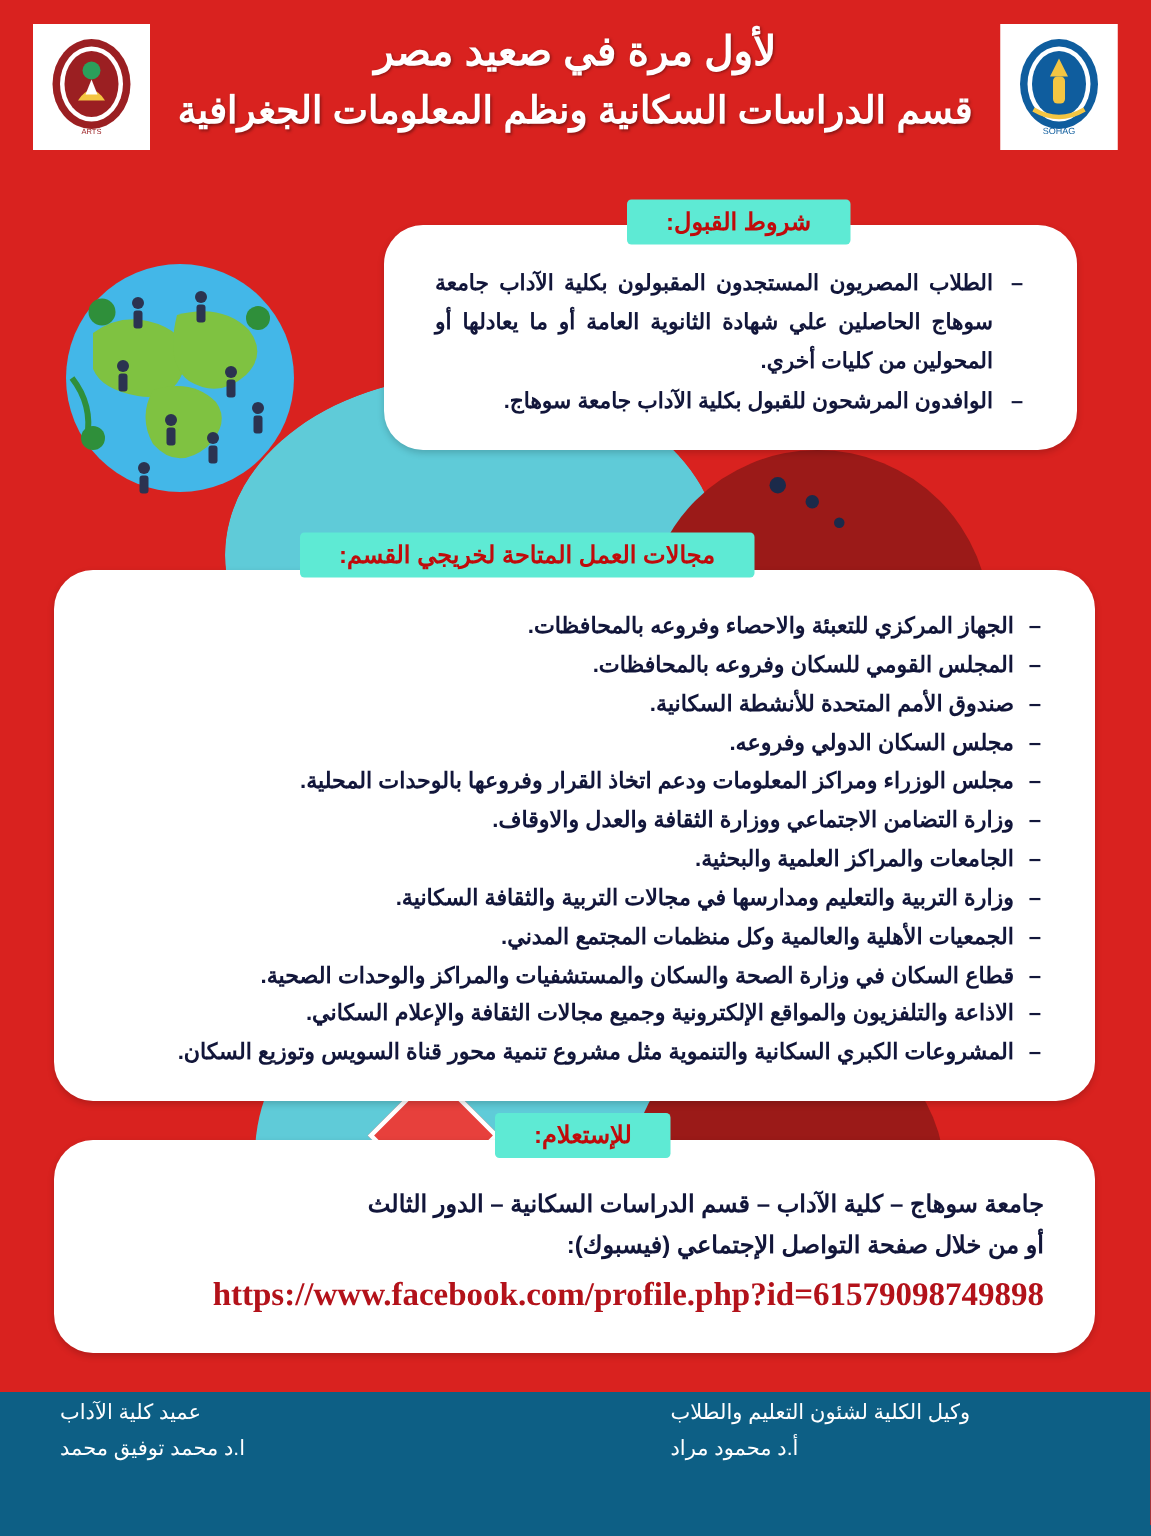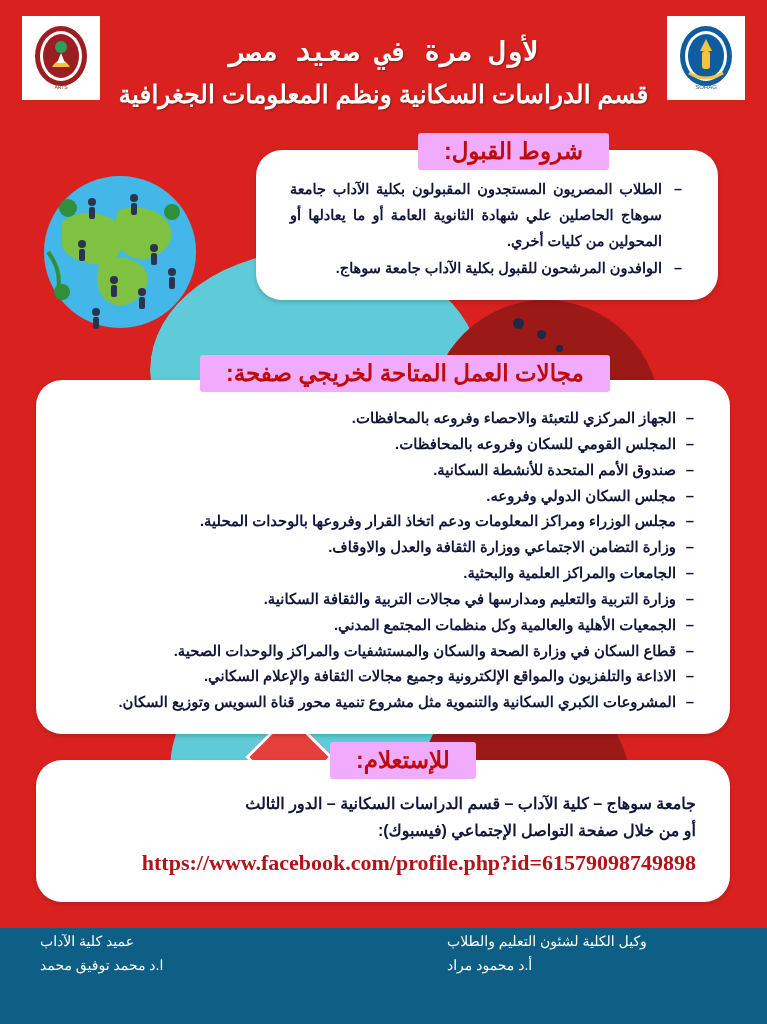--- a/index.html
+++ b/index.html
@@ -34,42 +34,41 @@
     position:absolute;top:16px;width:74px;height:80px;background:#ffffff;
     border:2px solid #ffffff;display:flex;align-items:center;justify-content:center;
   }
   .logo.right{right:22px;}
   .logo.left{left:22px;}
   .logo svg{display:block;}
   .title-wrap{
     position:absolute;top:18px;left:110px;right:110px;text-align:center;color:#ffffff;
   }
   .title-1{
-    font-family:Liberation Mono, monospace;
+    font-family:Liberation Sans, sans-serif;
     font-size:27px;font-weight:bold;line-height:1.25;
     text-shadow:1px 1px 2px rgba(0,0,0,.35);
-    margin-top:20px;
   }
   .title-2{
     font-family:"Liberation Sans", sans-serif;
     font-size:25px;font-weight:bold;line-height:1.3;margin-top:6px;
     text-shadow:1px 1px 2px rgba(0,0,0,.35);
   }
 
   
   .ribbon{
     position:absolute;
-    background:#f0abfc;
+    background:#5eead4;
     color:#c00b0b;
     font-family:"Liberation Sans", sans-serif;
     font-weight:bold;
     text-align:center;
     padding:5px 26px;
     border-radius:3px;
-    font-size:23px;
+    font-size:16px;
     z-index:6;
     white-space:nowrap;
   }
 
   
   .card{
     position:absolute;
     background:#ffffff;
     border-radius:26px;
     box-shadow:0 2px 5px rgba(0,0,0,.18);
@@ -213,21 +212,21 @@
   <div class="ribbon" style="left:418px;top:133px;">شروط القبول:</div>
   <div class="card" id="accept-card">
     <div class="card-inner">
       <ul class="items">
         <li>الطلاب المصريون المستجدون المقبولون بكلية الآداب جامعة سوهاج الحاصلين علي شهادة الثانوية العامة أو ما يعادلها أو المحولين من كليات أخري.</li>
         <li>الوافدون المرشحون للقبول بكلية الآداب جامعة سوهاج.</li>
       </ul>
     </div>
   </div>
 
-  <div class="ribbon" style="left:200px;top:355px;">مجالات العمل المتاحة لخريجي صفحة:</div>
+  <div class="ribbon" style="left:200px;top:355px;">مجالات العمل المتاحة لخريجي القسم:</div>
   <div class="card" id="fields-card">
     <div class="card-inner">
       <ul class="items">
         <li>الجهاز المركزي للتعبئة والاحصاء وفروعه بالمحافظات.</li>
         <li>المجلس القومي للسكان وفروعه بالمحافظات.</li>
         <li>صندوق الأمم المتحدة للأنشطة السكانية.</li>
         <li>مجلس السكان الدولي وفروعه.</li>
         <li>مجلس الوزراء ومراكز المعلومات ودعم اتخاذ القرار وفروعها بالوحدات المحلية.</li>
         <li>وزارة التضامن الاجتماعي ووزارة الثقافة والعدل والاوقاف.</li>
         <li>الجامعات والمراكز العلمية والبحثية.</li>

